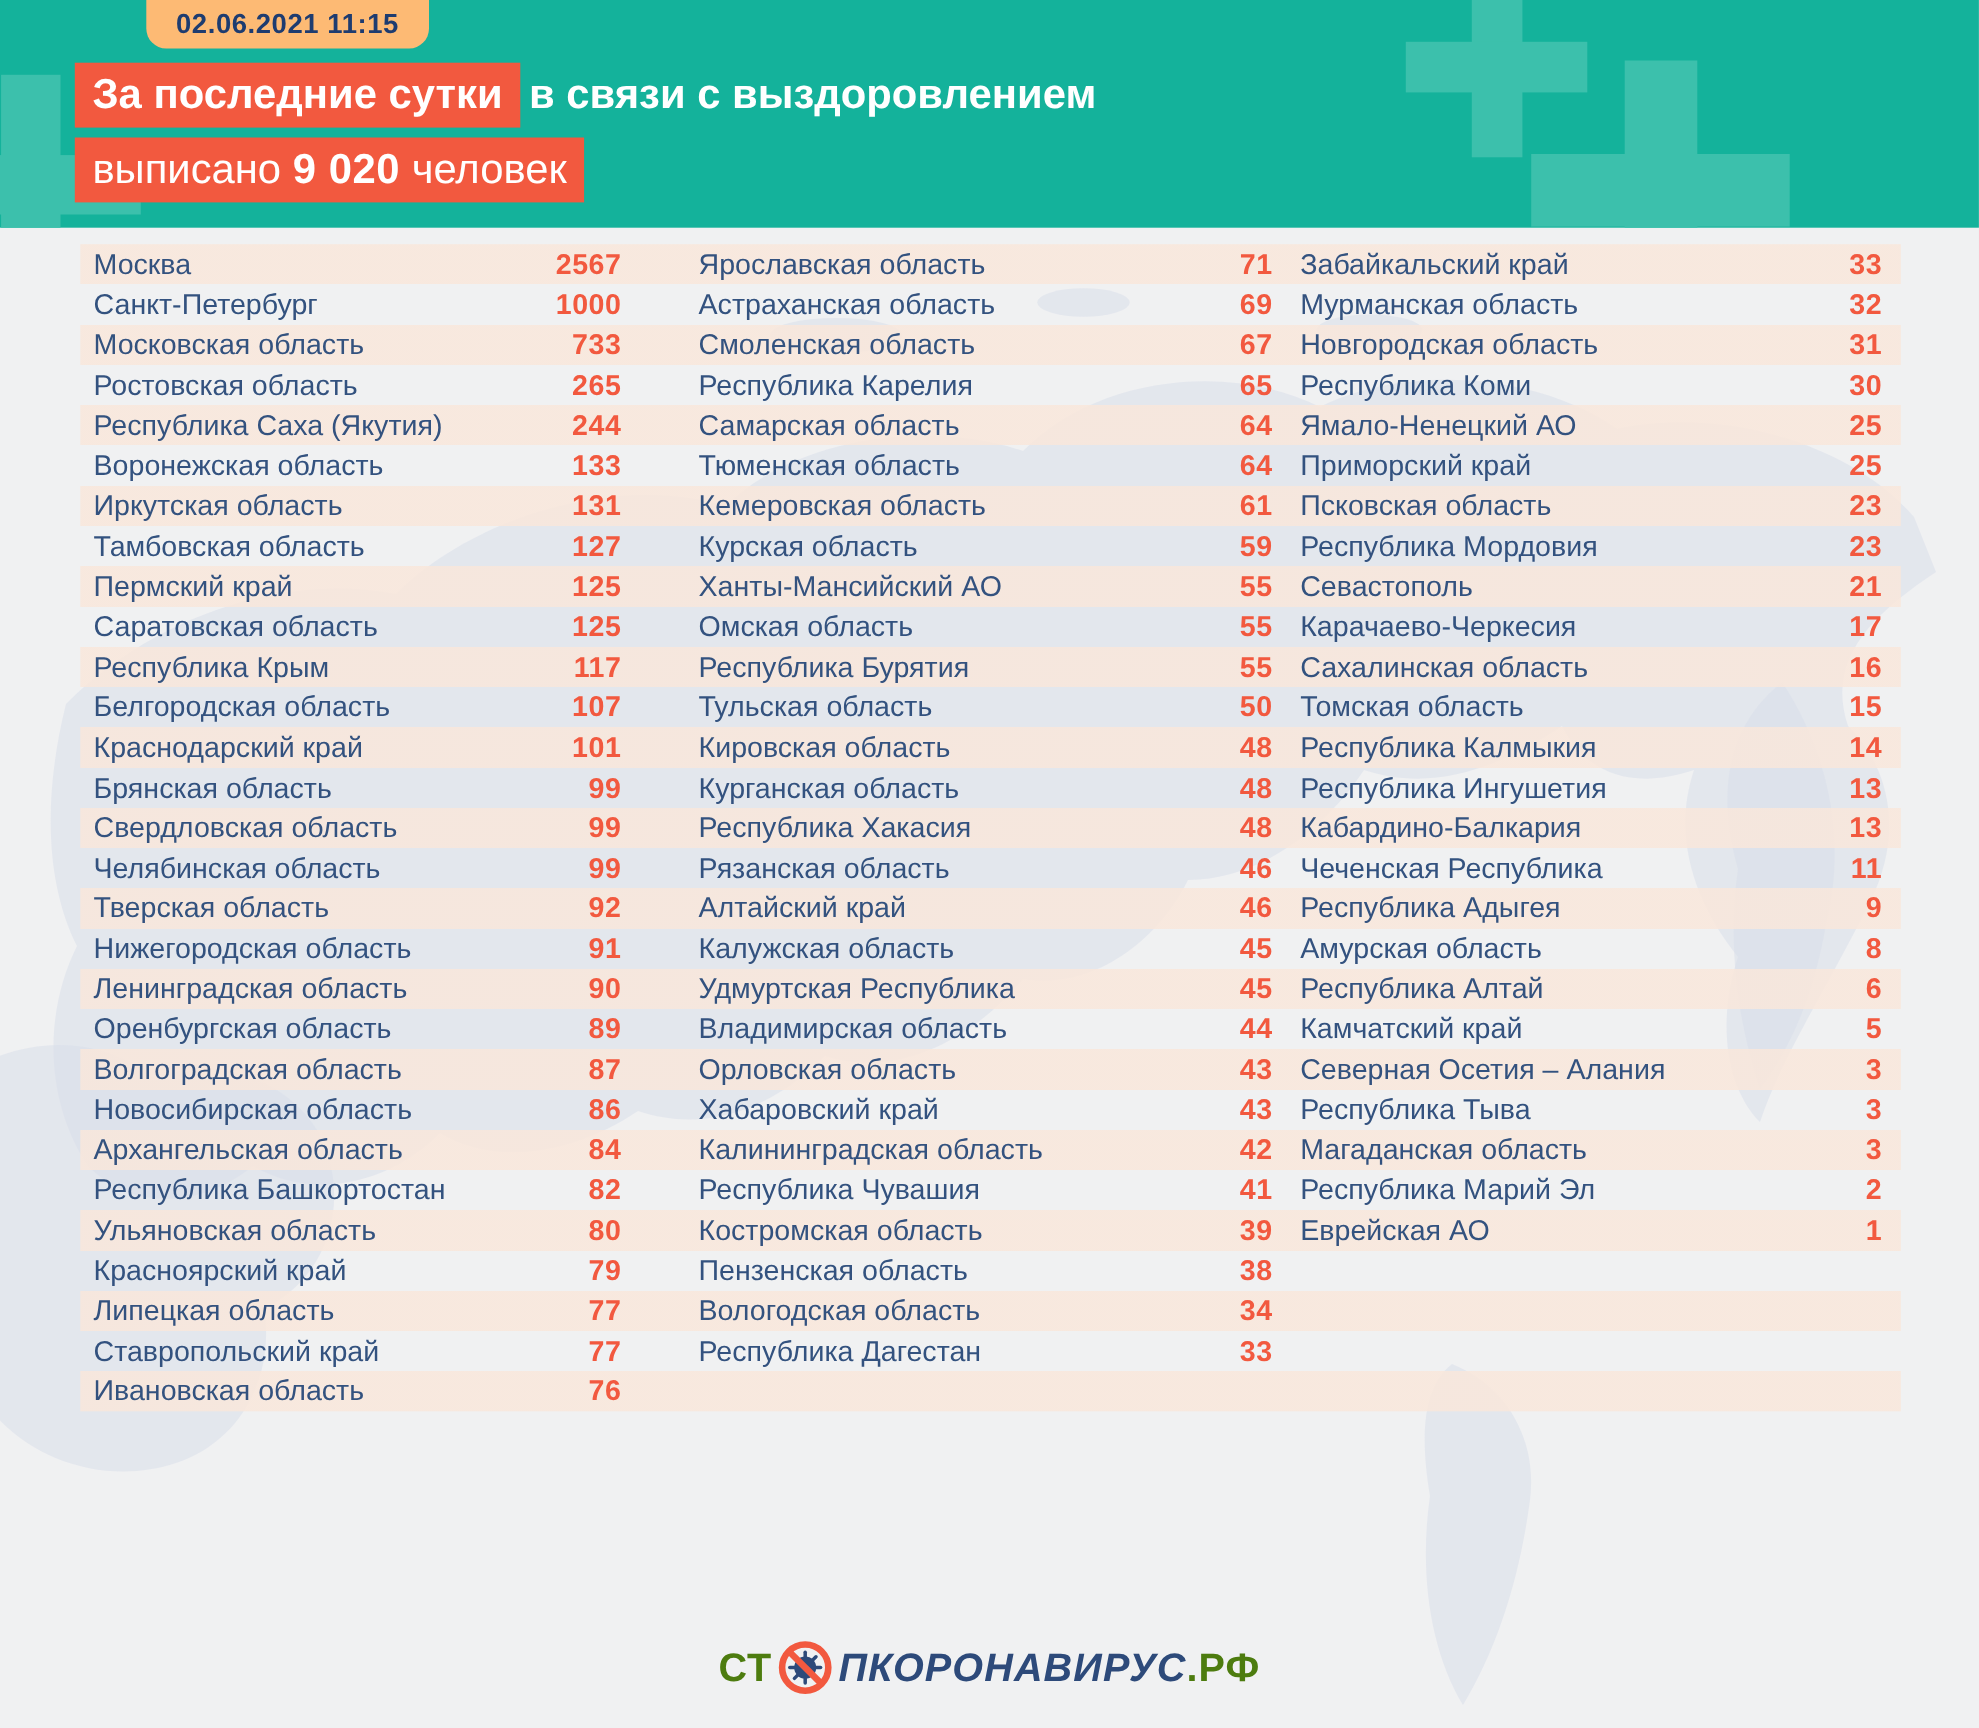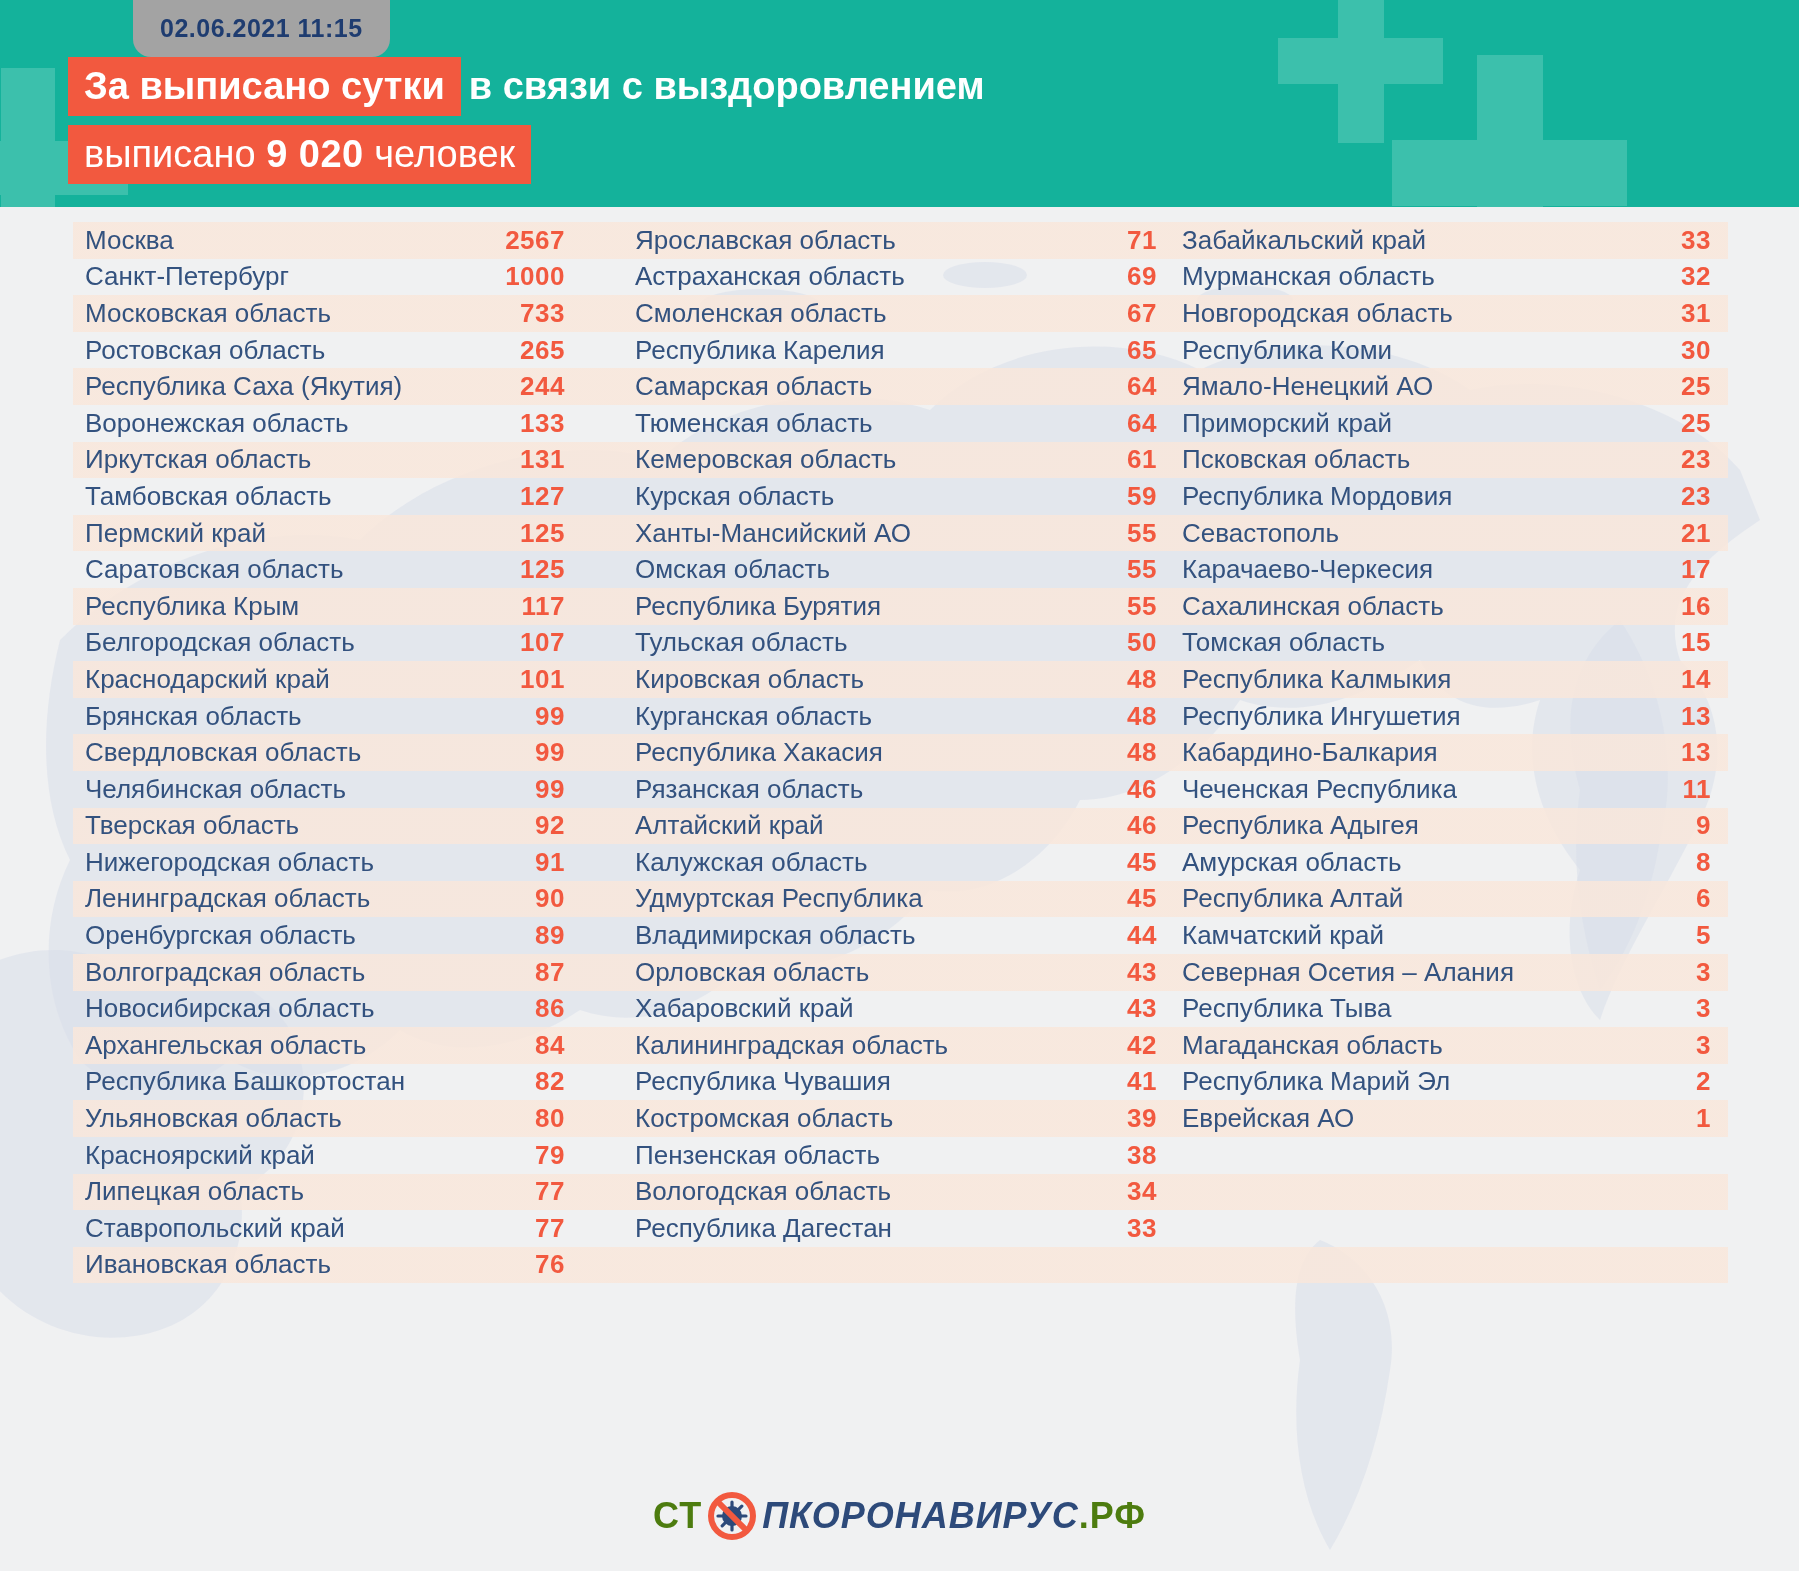--- a/index.html
+++ b/index.html
@@ -12,22 +12,22 @@
   .map{position:absolute;left:0;top:0;z-index:0;}
   
   .header{position:absolute;left:0;top:0;width:100%;height:207px;background:#14b29b;overflow:hidden;z-index:3;}
   .plus{position:absolute;}
   .plus::before{content:"";position:absolute;left:50%;top:0;transform:translateX(-50%);width:var(--t);height:100%;background:#3cc0ac;}
   .plus::after{content:"";position:absolute;top:50%;left:0;transform:translateY(-50%);height:var(--t);width:100%;background:#3cc0ac;}
   .plus-left{left:-72px;top:68px;width:200px;height:200px;--t:54px;}
   .plus-tr1{left:1278px;top:-22px;width:165px;height:165px;--t:46px;}
   .plus-tr2{left:1392px;top:55px;width:235px;height:235px;--t:66px;}
   .date-badge{
-    position:absolute;left:133px;top:0;height:57px;padding:0 27px;
-    background:#a3a3a3;border-radius:0 0 18px 18px;
+    position:absolute;left:133px;top:0;height:44px;padding:0 27px;
+    background:#fdba74;border-radius:0 0 18px 18px;
     display:flex;align-items:center;
   }
   .date-badge span{color:#1e3c70;font-weight:700;font-size:25px;letter-spacing:.5px;}
   .headline{position:absolute;left:68px;top:57px;color:#ffffff;white-space:nowrap;}
   .hl{background:#f2593f;display:inline-block;padding:8px 16px;}
   .headline .line1{font-size:38px;}
   .line1 .hl{font-weight:700;}
   .line1 .rest{font-weight:700;margin-left:8px;}
   .headline .line2{font-size:38px;margin-top:9px;}
   .line2 .hl{font-weight:400;}
@@ -86,21 +86,21 @@
 
   <header class="header">
     <div class="plus plus-left"></div>
     <div class="plus plus-tr1"></div>
     <div class="plus plus-tr2"></div>
     <div class="date-badge">
       <span>02.06.2021 11:15</span>
     </div>
     <div class="headline">
       <div class="line1">
-        <span class="hl">За выписано сутки</span><span class="rest">в связи с выздоровлением</span>
+        <span class="hl">За последние сутки</span><span class="rest">в связи с выздоровлением</span>
       </div>
       <div class="line2">
         <span class="hl"><span>выписано </span><b>9 020</b><span> человек</span></span>
       </div>
     </div>
   </header>
 
   <main>
     <div class="stripes"></div>
     <div class="col col-1" id="col-0">

